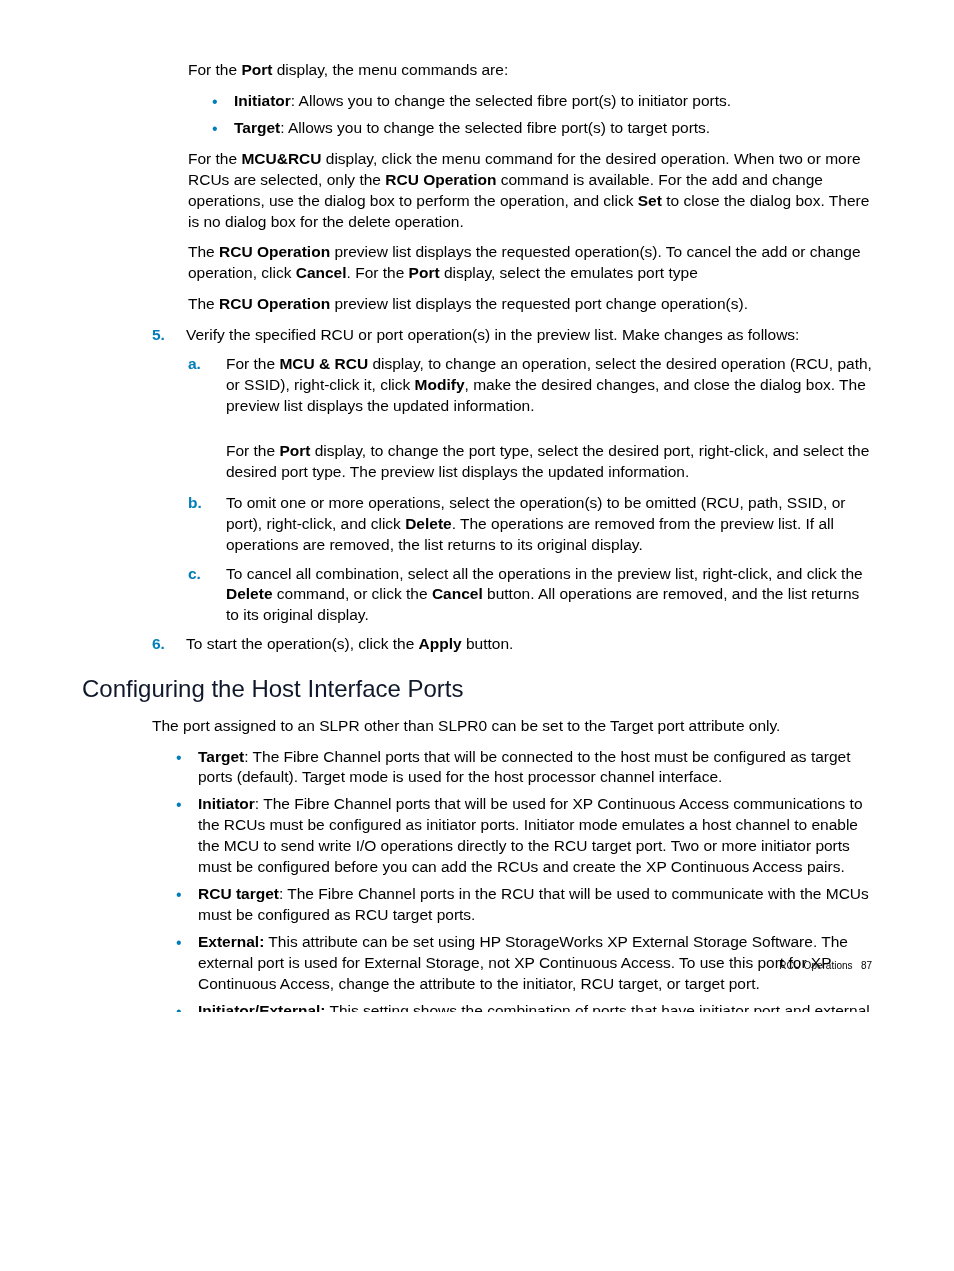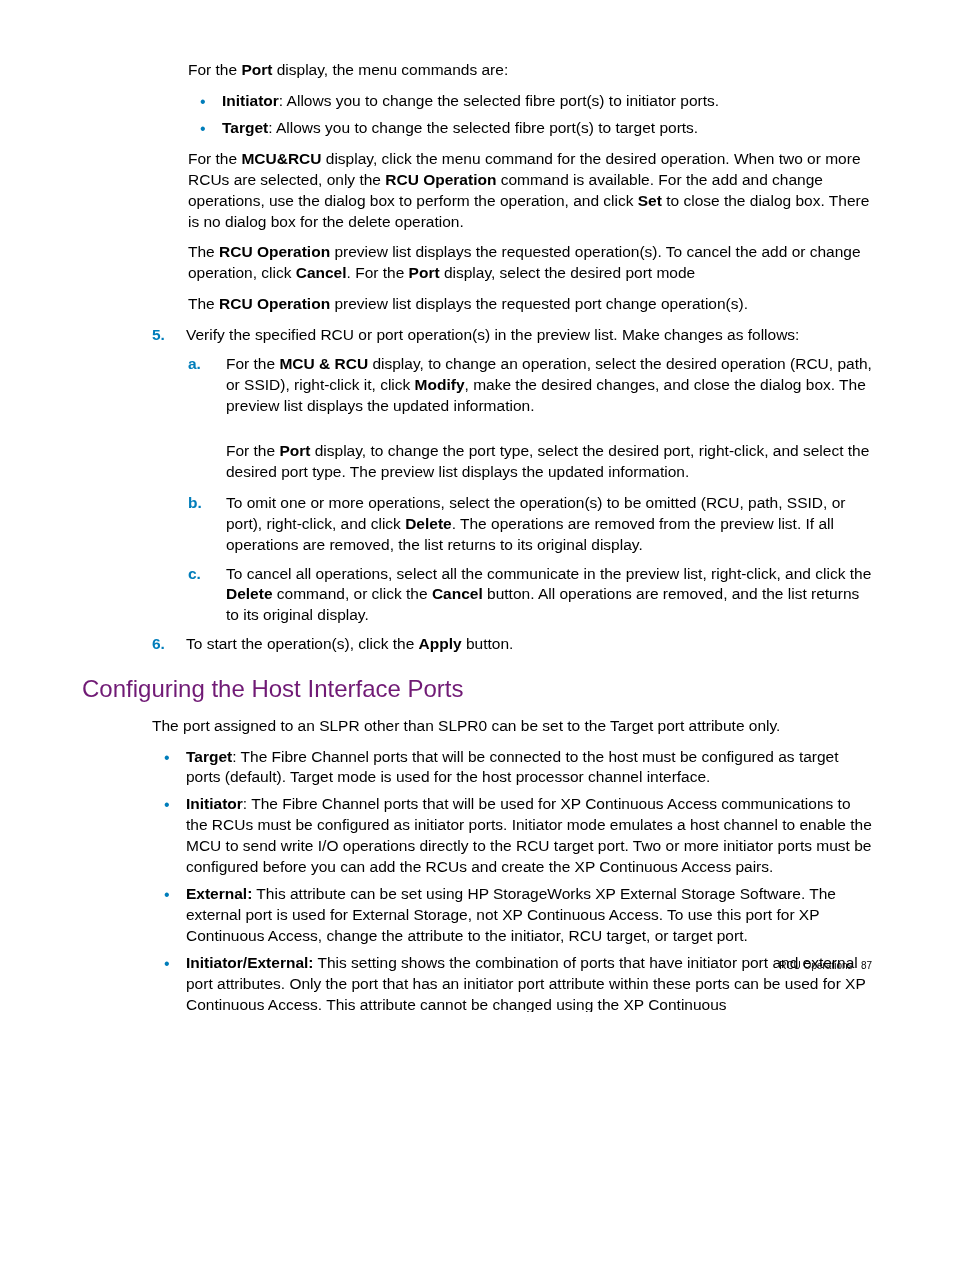--- a/index.html
+++ b/index.html
@@ -16,21 +16,21 @@
     height: 1012px;
     box-sizing: border-box;
     padding: 60px 82px 40px 82px;
     position: relative;
   }
   .indent1 { margin-left: 106px; }
   .indent0 { margin-left: 70px; }
   p { margin: 0 0 10px 0; }
   ul.bullets {
     list-style: none;
-    margin: 0 0 10px 0;
+    margin: 0 0 10px 12px;
     padding: 0;
   }
   ul.bullets li {
     position: relative;
     padding-left: 34px;
     margin-bottom: 6px;
   }
   ul.bullets li::before {
     content: "•";
     position: absolute;
@@ -60,21 +60,21 @@
   .sub-item .marker {
     position: absolute;
     left: 0;
     top: 0;
     color: #007DBA;
     font-weight: bold;
   }
   h2.section {
     font-family: Arial, Helvetica, sans-serif;
     font-weight: normal;
-    color: #701a75;
+    color: #0f172a;
     font-size: 24px;
     margin: 18px 0 10px 0;
   }
   .link { color: #007DBA; }
   .b { font-weight: bold; }
   .footer {
     position: absolute;
     bottom: 40px;
     right: 82px;
     font-size: 10px;
@@ -92,21 +92,21 @@
       <span>For the </span><span class="b">Port</span><span> display, the menu commands are:</span>
     </p>
     <ul class="bullets">
       <li><span class="b">Initiator</span><span>: Allows you to change the selected fibre port(s) to initiator ports.</span></li>
       <li><span class="b">Target</span><span>: Allows you to change the selected fibre port(s) to target ports.</span></li>
     </ul>
     <p>
       <span>For the </span><span class="b">MCU&amp;RCU</span><span> display, click the menu command for the desired operation. When two or more RCUs are selected, only the </span><span class="b">RCU Operation</span><span> command is available. For the add and change operations, use the dialog box to perform the operation, and click </span><span class="b">Set</span><span> to close the dialog box. There is no dialog box for the delete operation.</span>
     </p>
     <p>
-      <span>The </span><span class="b">RCU Operation</span><span> preview list displays the requested operation(s). To cancel the add or change operation, click </span><span class="b">Cancel</span><span>. For the </span><span class="b">Port</span><span> display, select the desired port mode</span>
+      <span>The </span><span class="b">RCU Operation</span><span> preview list displays the requested operation(s). To cancel the add or change operation, click </span><span class="b">Cancel</span><span>. For the </span><span class="b">Port</span><span> display, select the emulates port type</span>
     </p>
     <p>
       <span>The </span><span class="b">RCU Operation</span><span> preview list displays the requested port change operation(s).</span>
     </p>
   </div>
 
   <div class="indent0">
     <div class="num-item">
       <span class="marker">5.</span>
       <span>Verify the specified RCU or port operation(s) in the preview list. Make changes as follows:</span>
@@ -122,39 +122,40 @@
       <div class="para-block sub-para">
         <span>For the </span><span class="b">Port</span><span> display, to change the port type, select the desired port, right-click, and select the desired port type. The preview list displays the updated information.</span>
       </div>
     </div>
     <div class="sub-item">
       <span class="marker">b.</span>
       <span>To omit one or more operations, select the operation(s) to be omitted (RCU, path, SSID, or port), right-click, and click </span><span class="b">Delete</span><span>. The operations are removed from the preview list. If all operations are removed, the list returns to its original display.</span>
     </div>
     <div class="sub-item">
       <span class="marker">c.</span>
-      <span>To cancel all operations, select all the communicate in the preview list, right-click, and click the </span><span class="b">Delete</span><span> command, or click the </span><span class="b">Cancel</span><span> button. All operations are removed, and the list returns to its original display.</span>
+      <span>To cancel all combination, select all the operations in the preview list, right-click, and click the </span><span class="b">Delete</span><span> command, or click the </span><span class="b">Cancel</span><span> button. All operations are removed, and the list returns to its original display.</span>
     </div>
   </div>
 
   <div class="indent0">
     <div class="num-item">
       <span class="marker">6.</span>
       <span>To start the operation(s), click the </span><span class="b">Apply</span><span> button.</span>
     </div>
   </div>
 
   <h2 class="section">Configuring the Host Interface Ports</h2>
 
   <div class="indent0">
     <p>The port assigned to an SLPR other than SLPR0 can be set to the Target port attribute only.</p>
 
     <ul class="bullets">
       <li><span class="b">Target</span><span>: The Fibre Channel ports that will be connected to the host must be configured as target ports (default). Target mode is used for the host processor channel interface.</span></li>
       <li><span class="b">Initiator</span><span>: The Fibre Channel ports that will be used for XP Continuous Access communications to the RCUs must be configured as initiator ports. Initiator mode emulates a host channel to enable the MCU to send write I/O operations directly to the RCU target port. Two or more initiator ports must be configured before you can add the RCUs and create the XP Continuous Access pairs.</span></li>
+      <li><span class="b">RCU target</span><span>: The Fibre Channel ports in the RCU that will be used to communicate with the MCUs must be configured as RCU target ports.</span></li>
       <li><span class="b">External:</span><span> This attribute can be set using HP StorageWorks XP External Storage Software. The external port is used for External Storage, not XP Continuous Access. To use this port for XP Continuous Access, change the attribute to the initiator, RCU target, or target port.</span></li>
       <li><span class="b">Initiator/External:</span><span> This setting shows the combination of ports that have initiator port and external port attributes. Only the port that has an initiator port attribute within these ports can be used for XP Continuous Access. This attribute cannot be changed using the XP Continuous</span></li>
     </ul>
   </div>
 
   <div class="footer">
     <span>RCU Operations</span>&nbsp;&nbsp;&nbsp;<span>87</span>
   </div>
 
 </div>

